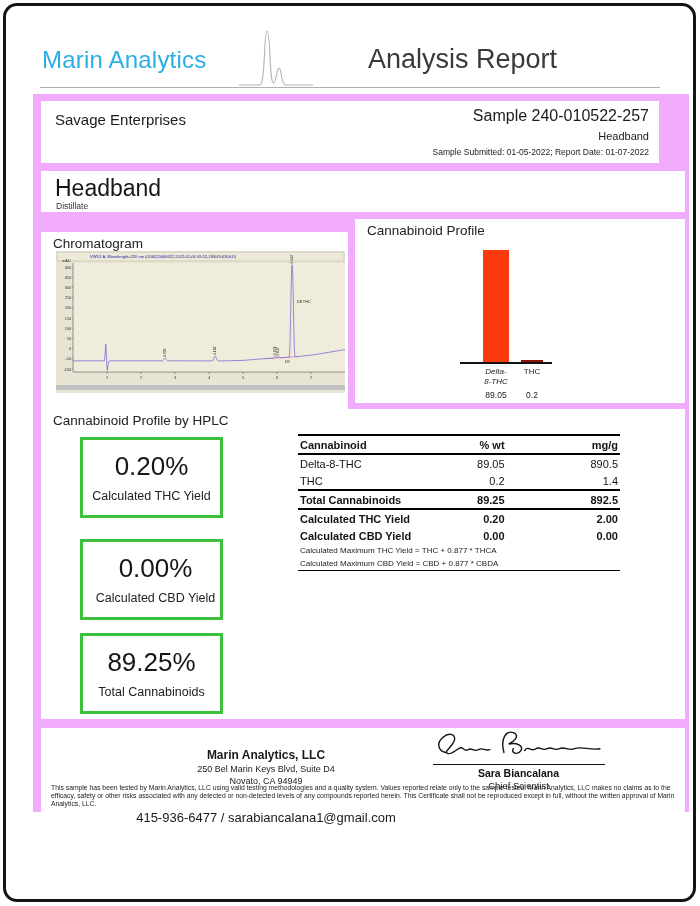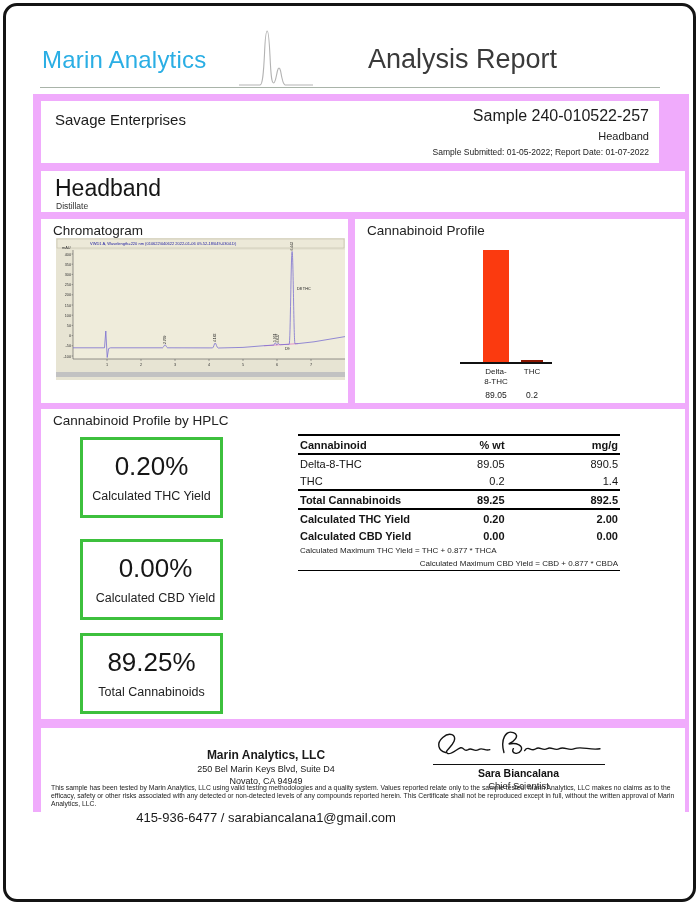--- a/index.html
+++ b/index.html
@@ -12,21 +12,21 @@
   .brand { position: absolute; left: 42px; top: 46px; font-size: 24px; color: #2aaee4; letter-spacing: .2px; }
   .report-title { position: absolute; left: 368px; top: 44px; font-size: 27px; color: #3a3a3a; }
   .header-peak { position: absolute; left: 238px; top: 26px; }
   .header-rule { position: absolute; left: 40px; top: 87px; width: 620px; height: 1px; background: #a9b4a9; }
 
   
   .gray-band { position: absolute; left: 33px; top: 94px; width: 656px; height: 718px; background: #f0abfc; }
   .panel { position: absolute; background: #fff; }
   .panel-sample  { left: 8px;  top: 7px;   width: 618px; height: 62px; }
   .panel-product { left: 8px;  top: 77px;  width: 644px; height: 41px; }
-  .panel-chrom   { left: 8px;  top: 125px; width: 307px; height: 184px; }
+  .panel-chrom   { left: 8px;  top: 138px; width: 307px; height: 184px; }
   .panel-profile { left: 322px;top: 125px; width: 330px; height: 184px; }
   .panel-hplc    { left: 8px;  top: 315px; width: 644px; height: 310px; }
   .panel-footer  { left: 8px;  top: 634px; width: 644px; height: 84px; }
 
   .client-name { position: absolute; left: 14px; top: 10px; font-size: 15px; color: #1c1c1c; }
   .sample-right { position: absolute; right: 10px; top: 6px; text-align: right; color: #1c1c1c; }
   .sample-id { font-size: 16px; }
   .sample-name { font-size: 11px; margin-top: 5px; }
   .sample-dates { font-size: 8.5px; margin-top: 5px; color: #222; }
 
@@ -54,21 +54,21 @@
   
   .hplc-table { position: absolute; left: 257px; top: 25px; width: 322px; border-collapse: collapse;
                 font-size: 11px; color: #141414; }
   .hplc-table td { padding: 2.5px 2px; }
   .hplc-table .num { text-align: right; }
   .hplc-table .c2 { padding-right: 75px; }
   .hplc-table tr.rule-top td { border-top: 2px solid #000; }
   .hplc-table tr.rule-bottom td { border-bottom: 2px solid #000; }
   .hplc-table tr.bold td { font-weight: bold; }
   .hplc-table tr.footnote td { font-size: 8px; padding: 2px 2px; color: #222; }
-  .hplc-table tr.last td { border-bottom: 1.5px solid #000; text-align: right; }
+  .hplc-table tr.last td { border-bottom: 1.5px solid #000; }
 
   
   .footer-left { position: absolute; left: 95px; top: 20px; width: 260px; text-align: center; color: #1a1a1a; }
   .footer-company { font-size: 12px; font-weight: bold; }
   .footer-addr { font-size: 9px; margin-top: 2px; }
   .footer-contact { font-size: 13px; margin-top: 24px; }
   .sig-block { position: absolute; left: 390px; top: 0; width: 175px; text-align: center; }
   .sig-line { border-bottom: 1.5px solid #111; width: 172px; margin: 0 auto; }
   .sig-name { font-size: 10.5px; font-weight: bold; color: #111; margin-top: 2px; }
   .sig-title { font-size: 9.5px; color: #222; margin-top: 1px; }
@@ -186,21 +186,21 @@
         <rect x="0" y="134" width="289" height="5" fill="#c2c2c2"></rect>
       </svg>
     </div>
 
     <div class="panel panel-profile">
       <div class="section-title">Cannabinoid Profile</div>
       <div class="chart-area">
         <div class="bar" id="bar-0" style="left: 128px; width: 26px; height: 112px; background: rgb(251, 58, 15);"></div>
         <div class="bar" id="bar-1" style="left: 166px; width: 22px; height: 2px; background: rgb(139, 21, 0);"></div>
         <div class="bar-axis"></div>
-        <div class="bar-label" style="left:118px; width:46px;">
+        <div class="bar-label" style="left:118px; width:46px;font-style:italic;">
           <span>Delta-</span><br>
           <span>8-THC</span>
         </div>
         <div class="bar-label" style="left:158px; width:38px;">
           <span>THC</span>
         </div>
         <div class="bar-value" style="left:118px; width:46px;">89.05</div>
         <div class="bar-value" style="left:158px; width:38px;">0.2</div>
       </div>
     </div>

